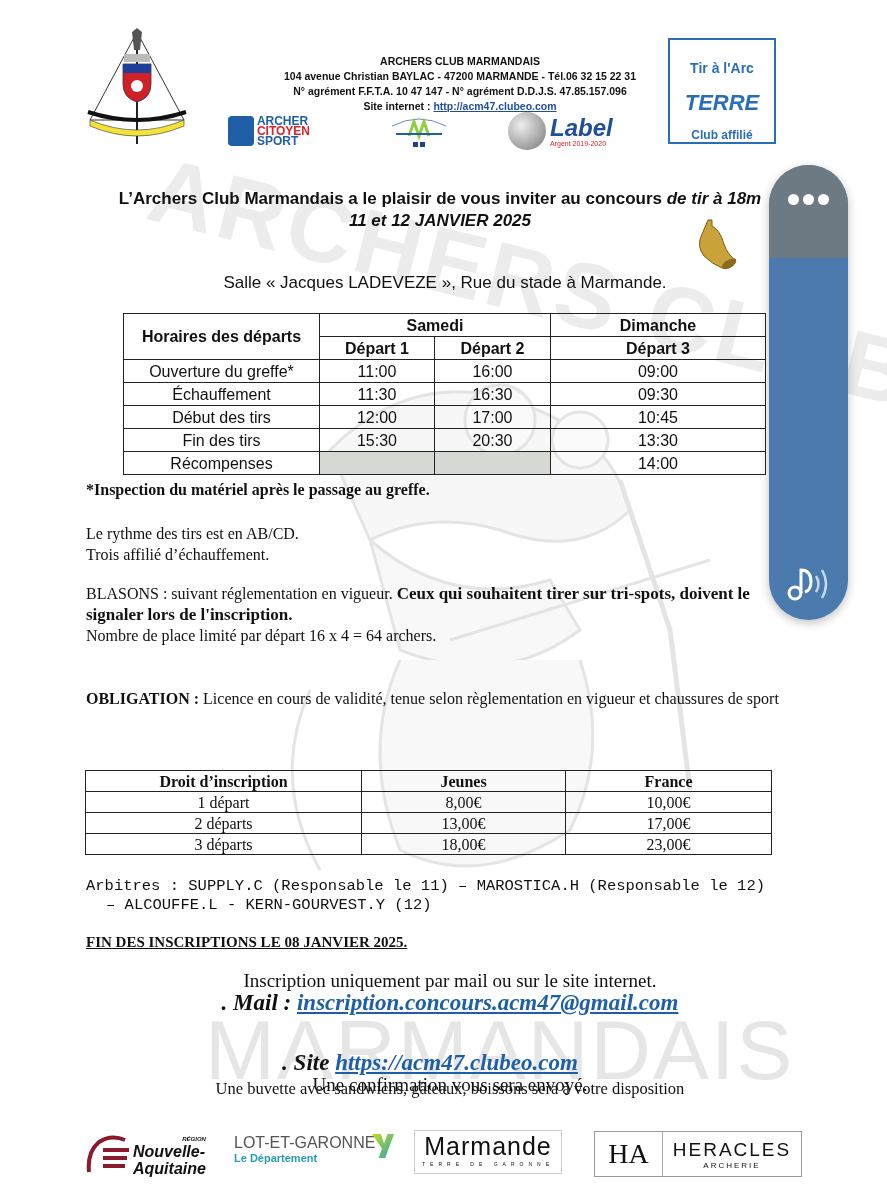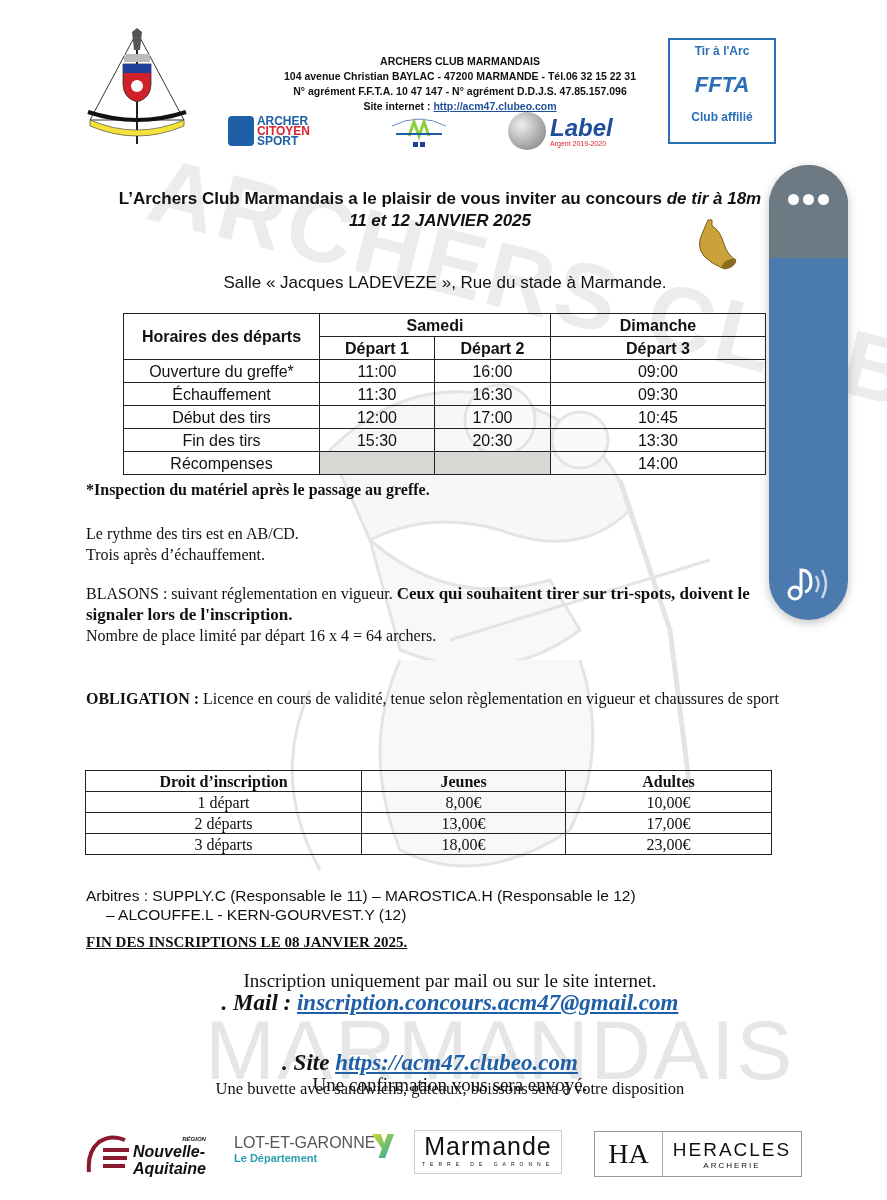--- a/index.html
+++ b/index.html
@@ -40,21 +40,21 @@
   .note-bold { left: 86px; top: 481px; font-weight: bold; font-size: 16px; }
   .p1 { left: 86px; top: 523px; font-size: 16px; line-height: 21px; }
   .p2 { left: 86px; top: 583px; width: 700px; font-size: 16px; line-height: 21px; }
   .p2 b { font-size: 17px; }
   .p3 { left: 86px; top: 688px; width: 720px; font-size: 16px; line-height: 21px; }
 
   .fees { left: 85px; top: 770px; width: 687px; font-size: 16px; }
   .fees td, .fees th { border: 1px solid #222; text-align: center; height: 21px; padding: 0; line-height: 19px; }
   .fees th { font-weight: bold; }
 
-  .arb { left: 86px; top: 877px; font-family: Liberation Sans, sans-serif; font-size: 15.5px; line-height: 19px; margin-top: 9px; }
+  .arb { left: 86px; top: 877px; font-family: Liberation Mono, monospace; font-size: 15.5px; line-height: 19px; }
   .fin { left: 86px; top: 934px; font-weight: bold; font-size: 15px; text-decoration: underline; }
   .insc { left: 150px; top: 970px; width: 600px; text-align: center; font-size: 19px; line-height: 22px; }
   .insc .small { font-size: 23px; font-weight: bold; font-style: italic; }
   .insc a { color: #1f5fa8; text-decoration: underline; }
   .buvette { left: 110px; top: 1079px; width: 680px; text-align: center; font-size: 16.5px; }
 
   
   .sp-na { left: 85px; top: 1130px; width: 140px; height: 52px; }
   .sp-lg { left: 234px; top: 1134px; width: 160px; height: 40px; }
   .sp-mar { left: 414px; top: 1130px; width: 148px; height: 44px; border: 1px solid #ccc; }
@@ -120,22 +120,22 @@
     <rect x="36" y="30" width="5" height="5" fill="#1f3f9a"></rect>
 </svg>
 <div class="content logo-label" style="display:flex;align-items:center;font-family:'Liberation Sans',sans-serif;">
   <div style="width:38px;height:38px;border-radius:50%;background:radial-gradient(circle at 35% 35%,#eee,#777);margin-right:4px;"></div>
   <div>
     <div style="color:#1f4e9a;font-weight:bold;font-style:italic;font-size:24px;line-height:24px;">Label</div>
     <div style="color:#d9232d;font-size:7px;">Argent 2019-2020</div>
   </div>
 </div>
 <div class="content logo-ffta">
-  <div style="font-size:12px;margin-top:4px;">Tir à l'Arc</div>
-  <div style="font-size:22px;font-style:italic;margin-top:14px;">FFTA</div>
+  <div style="font-size:14px;margin-top:20px;">Tir à l'Arc</div>
+  <div style="font-size:22px;font-style:italic;margin-top:14px;">TERRE</div>
   <div style="font-size:12px;margin-top:12px;">Club affilié</div>
 </div>
 
 <div class="content title-block">
   <div><span>L’Archers Club Marmandais a le plaisir de vous inviter au concours </span><i>de tir à 18m</i></div>
   <div><i>11 et 12 JANVIER 2025</i></div>
 </div>
 <svg class="content bell" viewBox="0 0 52 52">
   <path d="M22 2 L26 2 L26 8 Q34 12 38 26 Q42 38 50 42 L36 50 Q26 46 18 38 Q10 28 16 16 Z" fill="#c9a23a" stroke="#7a5d14" stroke-width="1"></path>
   <ellipse cx="43" cy="46" rx="8" ry="4" fill="#8a6a1c" transform="rotate(-30 43 46)"></ellipse>
@@ -183,36 +183,36 @@
         <td class="grey"></td>
         <td class="grey"></td>
         <td>14:00</td>
       </tr>
 </tbody>
   </table>
 
 <div class="content note-bold">*Inspection du matériel après le passage au greffe.</div>
 <div class="content p1">
   <div>Le rythme des tirs est en AB/CD.</div>
-  <div>Trois après d’échauffement.</div>
+  <div>Trois affilié d’échauffement.</div>
 </div>
 <div class="content p2">
   <span>BLASONS : suivant réglementation en vigueur. </span><b>Ceux qui souhaitent tirer sur tri-spots, doivent le signaler lors de l'inscription.</b>
   <div>Nombre de place limité par départ 16 x 4 = 64 archers.</div>
 </div>
 <div class="content p3">
   <b>OBLIGATION :</b><span> Licence en cours de validité, tenue selon règlementation en vigueur et chaussures de sport</span>
 </div>
 
 <table class="content fees">
   <tbody>
       <tr>
     <th style="width:276px;">Droit d’inscription</th>
     <th style="width:204px;">Jeunes</th>
-    <th>Adultes</th>
+    <th>France</th>
   </tr>
   <tr>
         <td>1 départ</td>
         <td>8,00€</td>
         <td>10,00€</td>
       </tr>
   <tr>
         <td>2 départs</td>
         <td>13,00€</td>
         <td>17,00€</td>

